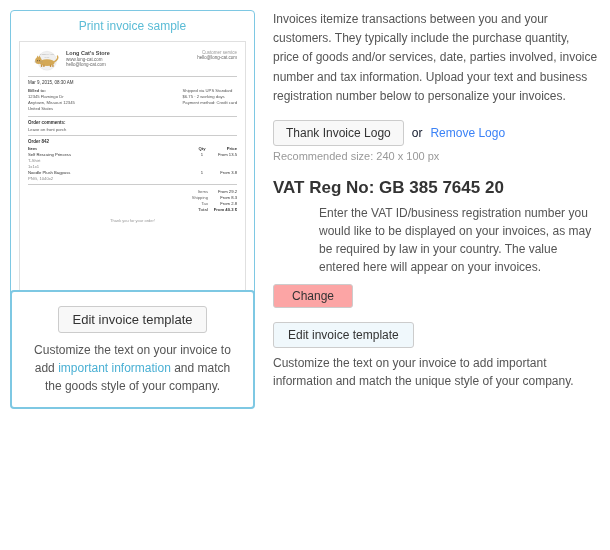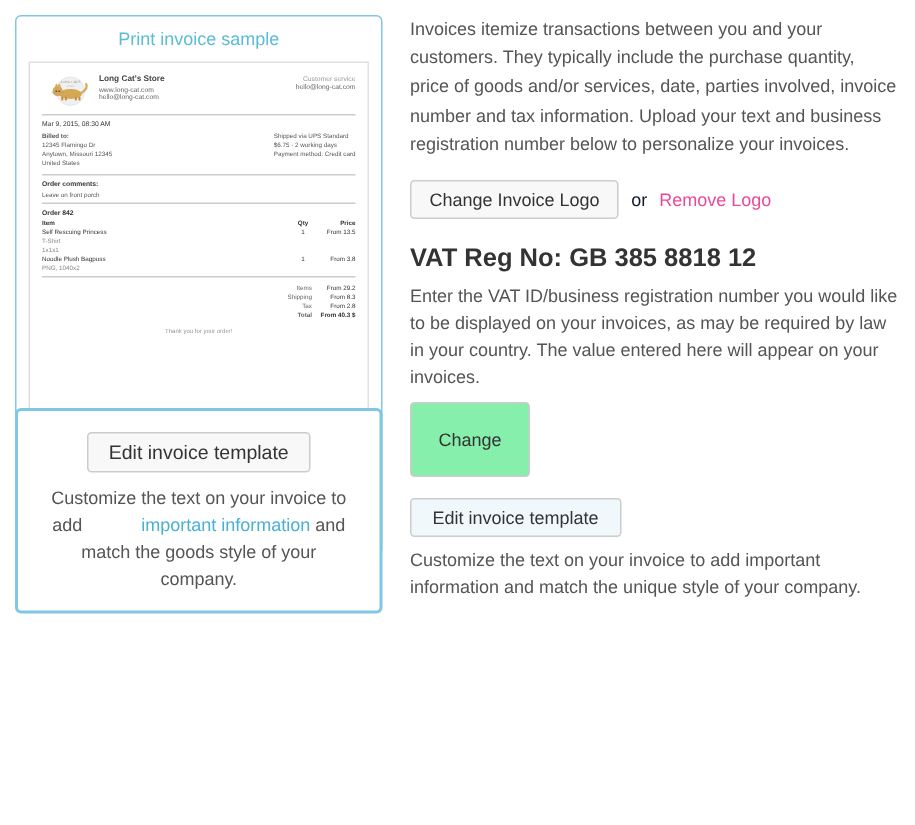--- a/index.html
+++ b/index.html
@@ -178,21 +178,20 @@
 
     .highlight-box .desc-text {
       font-size: 12px;
       color: #555;
       text-align: center;
       line-height: 1.5;
     }
 
     .highlight-box .desc-text .highlight-word {
       color: #4ab0d4;
-      margin-left: 36px;
     }
 
     
     .right-panel {
       flex: 1;
       padding: 10px 12px 10px 8px;
       overflow-y: auto;
     }
 
     .intro-text {
@@ -222,21 +221,21 @@
       cursor: pointer;
       color: #333;
     }
 
     .or-text {
       color: #0f172a;
       font-size: 12px;
     }
 
     .remove-logo-link {
-      color: #ec4899;
+      color: #3b82f6;
       font-size: 12px;
       text-decoration: none;
       cursor: pointer;
     }
 
     .recommended-text {
       font-size: 11px;
       color: #999;
     }
 
@@ -249,27 +248,28 @@
       font-weight: 600;
       color: #333;
       margin-bottom: 6px;
     }
 
     .vat-desc {
       font-size: 12px;
       color: #555;
       line-height: 1.5;
       margin-bottom: 8px;
+      margin-left: 46px;
     }
 
     .change-btn {
       border: 1px solid #ccc;
-      background: #86efac;
+      background: #fca5a5;
       border-radius: 3px;
-      padding: 17px 18px;
+      padding: 4px 18px;
       font-size: 12px;
       cursor: pointer;
       color: #333;
     }
 
     .edit-template-section {
       margin-bottom: 10px;
     }
 
     .edit-template-btn {
@@ -451,28 +451,29 @@
     </div>
 
   </div>
 
   <div class="right-panel">
 
     <p class="intro-text">Invoices itemize transactions between you and your customers. They typically include the purchase quantity, price of goods and/or services, date, parties involved, invoice number and tax information. Upload your text and business registration number below to personalize your invoices.</p>
 
     <div class="logo-section">
       <div class="logo-buttons">
-        <button class="change-logo-btn">Change Invoice Logo</button>
+        <button class="change-logo-btn">Thank Invoice Logo</button>
         <span class="or-text">or</span>
         <a class="remove-logo-link" href="#">Remove Logo</a>
       </div>
+      <div class="recommended-text">Recommended size: 240 x 100 px</div>
     </div>
 
     <div class="vat-section">
-      <div class="vat-title">VAT Reg No: GB 385 8818 12</div>
+      <div class="vat-title">VAT Reg No: GB 385 7645 20</div>
       <p class="vat-desc">Enter the VAT ID/business registration number you would like to be displayed on your invoices, as may be required by law in your country. The value entered here will appear on your invoices.</p>
       <button class="change-btn">Change</button>
     </div>
 
     <div class="edit-template-section">
       <button class="edit-template-btn">Edit invoice template</button>
       <p class="edit-template-desc">Customize the text on your invoice to add important information and match the unique style of your company.</p>
     </div>
 
   </div>

